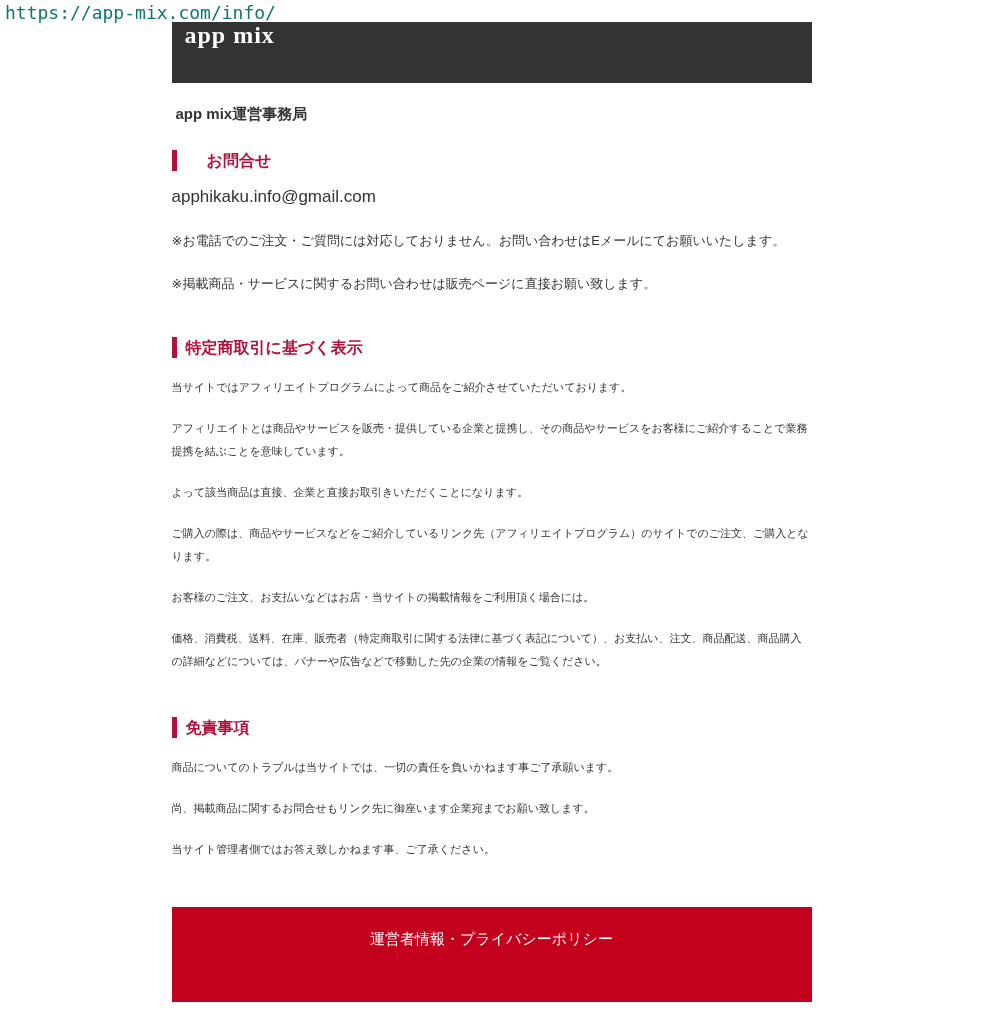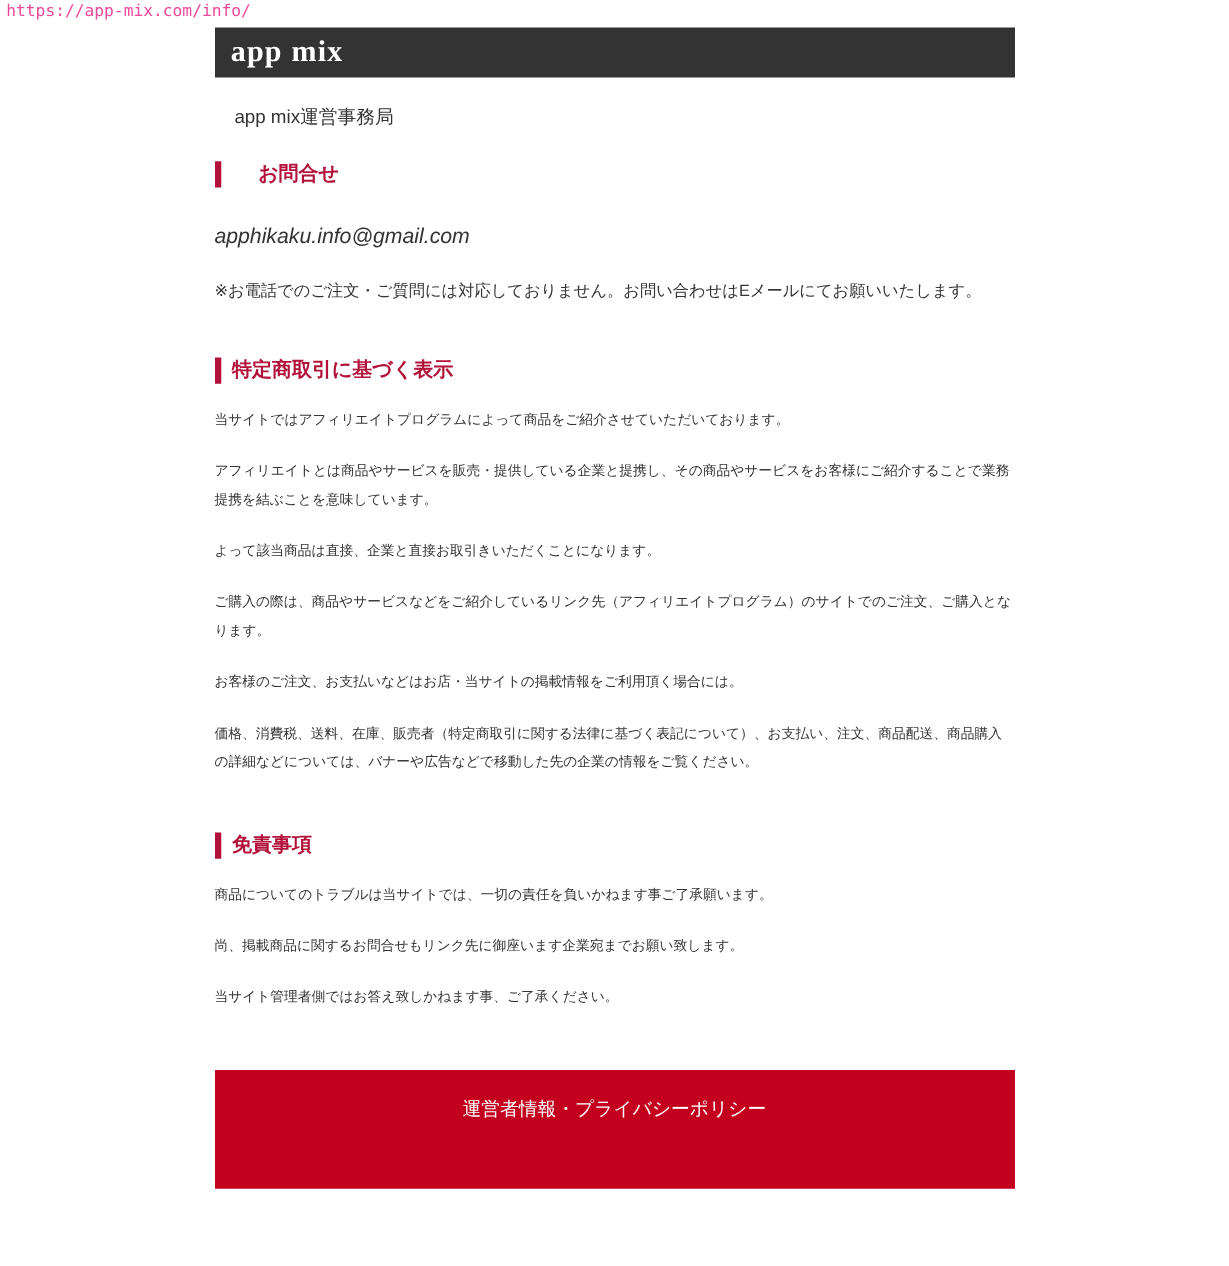--- a/index.html
+++ b/index.html
@@ -16,65 +16,65 @@
     color:#333333;
     font-family:"Liberation Sans","DejaVu Sans",sans-serif;
     position:relative;
     overflow:hidden;
   }
   .url-bar{
     position:absolute;
     top:2px;
     left:5px;
     font-family:"DejaVu Sans Mono","Liberation Mono",monospace;
-    font-size:13px;
-    color:#ec4899;
+    font-size:18px;
+    color:#0f766e;
     white-space:nowrap;
   }
   .container{
     width:640px;
     margin:0 auto;
     padding-top:22px;
   }
   .site-header{
     background:var(--dark-header);
-    height:40px;
+    height:61px;
     display:flex;
-    align-items:center;
+    align-items:flex-start;
   }
   .site-title{
     color:#ffffff;
     font-family:"Liberation Serif","DejaVu Serif",serif;
     font-weight:bold;
     font-size:24px;
     margin:0 0 0 13px;
     letter-spacing:1px;
   }
   .operator{
     font-size:15px;
-    margin:22px 16px 0;
+    margin:22px 4px 0;
+    font-weight:bold;
   }
   h2.sec{
     font-size:16px;
     font-weight:bold;
     color:var(--red-accent);
     border-left:5px solid var(--red-accent);
     padding-left:9px;
     line-height:21px;
     margin:44px 0 14px;
   }
   h2.sec.first{
     margin-top:26px;
     padding-left:30px;
   }
   .email{
     font-size:17px;
-    margin:29px 0 24px;
+    margin:16px 0 24px;
     color:#333333;
-    font-style:italic;
   }
   p.note{
     font-size:13px;
     margin:24px 0;
     line-height:19px;
   }
   p.body{
     font-size:11px;
     line-height:23px;
     margin:18px 0;
@@ -105,20 +105,21 @@
 
   <header class="site-header">
     <h1 class="site-title">app mix</h1>
   </header>
 
   <p class="operator">app mix運営事務局</p>
 
   <h2 class="sec first">お問合せ</h2>
   <p class="email">apphikaku.info@gmail.com</p>
   <p class="note">※お電話でのご注文・ご質問には対応しておりません。お問い合わせはEメールにてお願いいたします。</p>
+  <p class="note">※掲載商品・サービスに関するお問い合わせは販売ページに直接お願い致します。</p>
 
   <h2 class="sec">特定商取引に基づく表示</h2>
   <p class="body">当サイトではアフィリエイトプログラムによって商品をご紹介させていただいております。</p>
   <p class="body">アフィリエイトとは商品やサービスを販売・提供している企業と提携し、その商品やサービスをお客様にご紹介することで業務提携を結ぶことを意味しています。</p>
   <p class="body">よって該当商品は直接、企業と直接お取引きいただくことになります。</p>
   <p class="body">ご購入の際は、商品やサービスなどをご紹介しているリンク先（アフィリエイトプログラム）のサイトでのご注文、ご購入となります。</p>
   <p class="body">お客様のご注文、お支払いなどはお店・当サイトの掲載情報をご利用頂く場合には。</p>
   <p class="body">価格、消費税、送料、在庫、販売者（特定商取引に関する法律に基づく表記について）、お支払い、注文、商品配送、商品購入の詳細などについては、バナーや広告などで移動した先の企業の情報をご覧ください。</p>
 
   <h2 class="sec">免責事項</h2>

